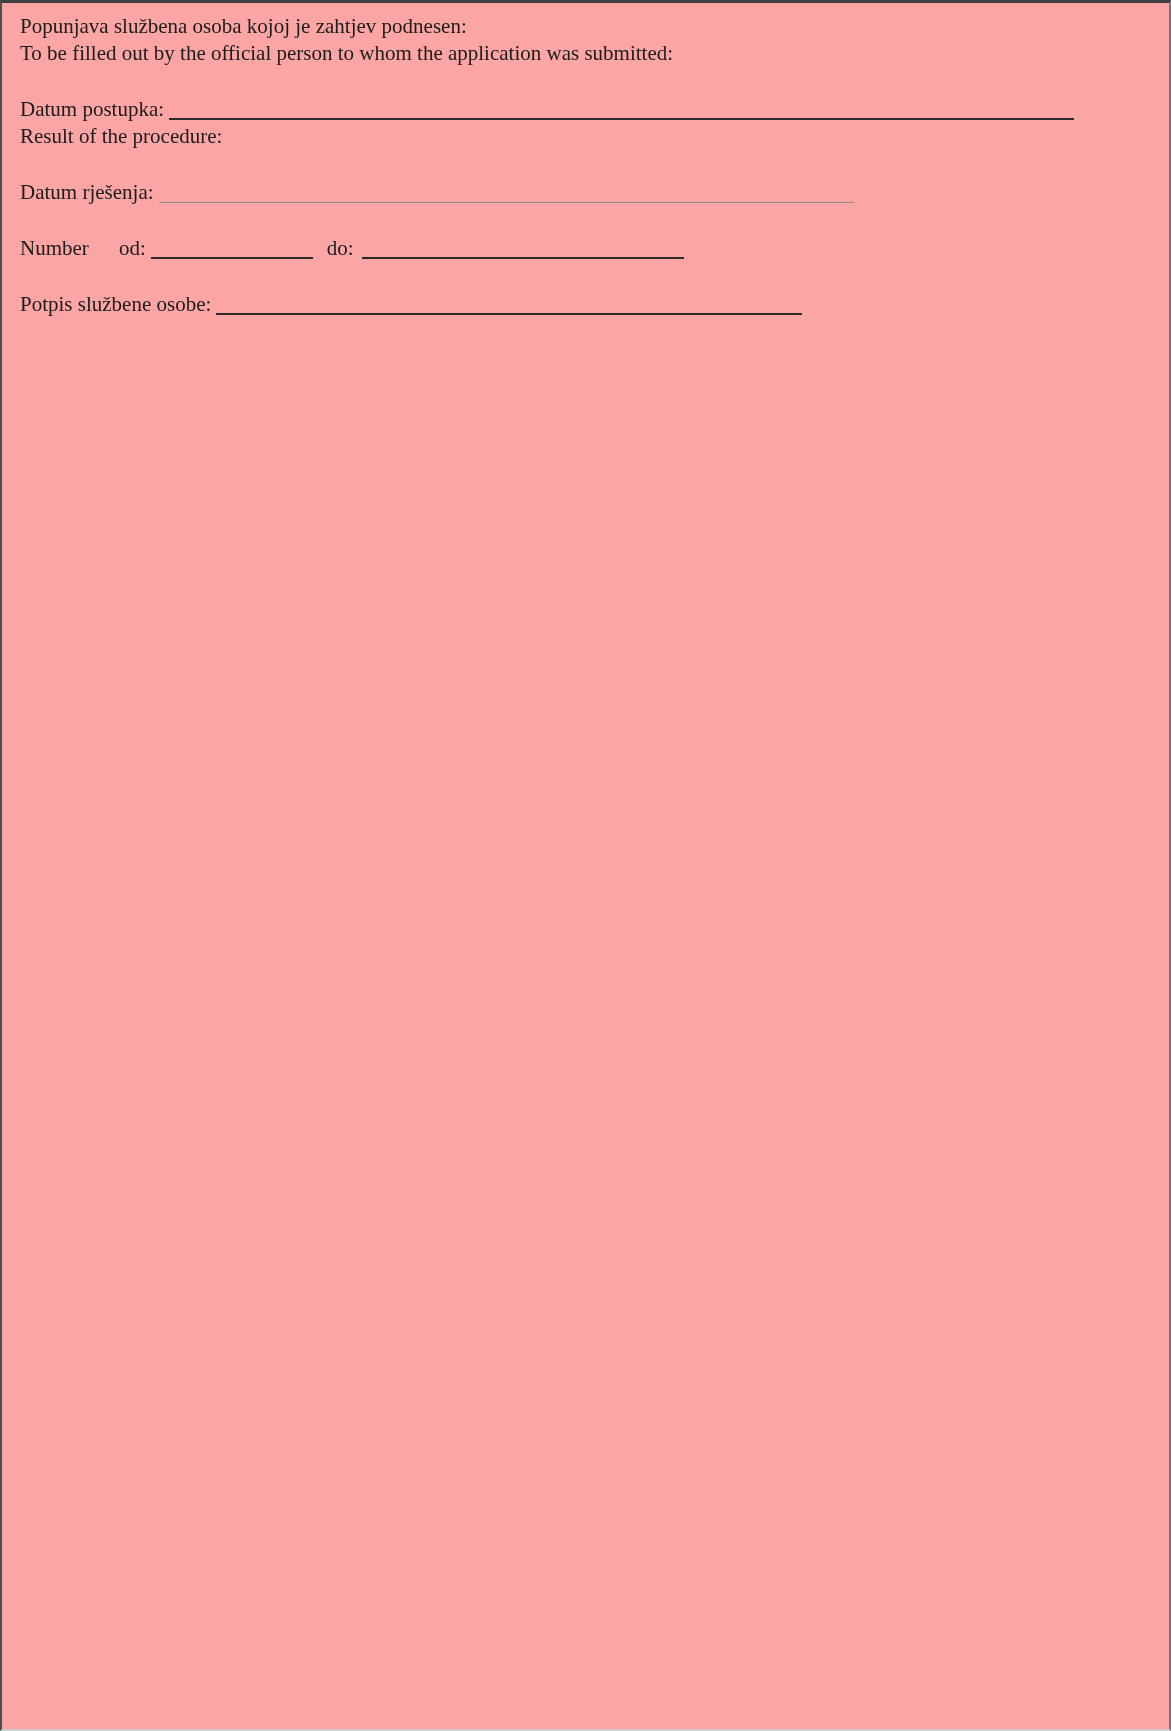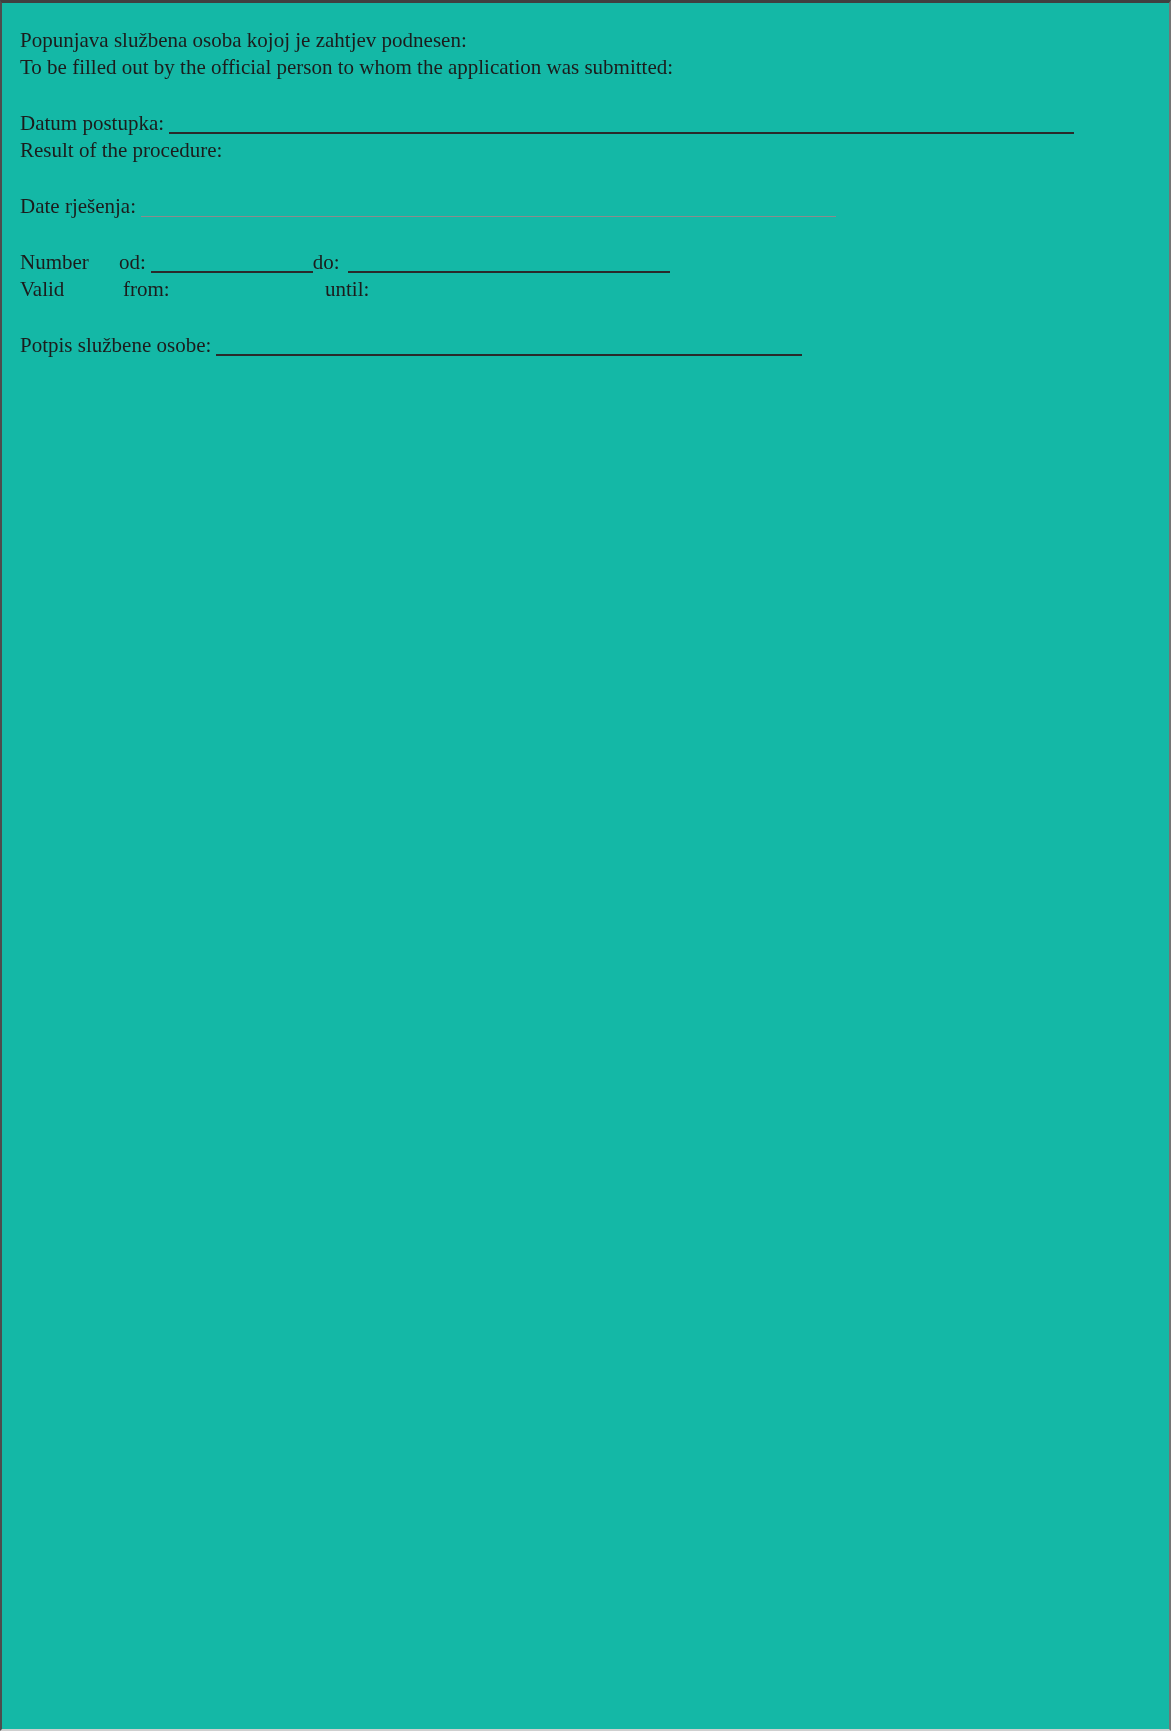--- a/index.html
+++ b/index.html
@@ -5,26 +5,26 @@
   html, body {
     margin: 0;
     padding: 0;
     background: #ffffff;
   }
   .page {
     position: relative;
     width: 1171px;
     height: 1731px;
     box-sizing: border-box;
-    background: #14b8a6;
+    background: #fca5a5;
     border-top: 3px solid #404040;
     border-left: 2px solid #4d4d4d;
     border-right: 2px solid #757575;
     border-bottom: 2px solid #cfcfcf;
-    padding: 24px 20px 0 18px;
+    padding: 10px 20px 0 18px;
     font-family: "Liberation Serif", "DejaVu Serif", serif;
     font-size: 21px;
     line-height: 27px;
     color: #1c1c1c;
     overflow: hidden;
   }
   .block {
     margin: 0 0 29px 0;
     white-space: nowrap;
   }
@@ -40,52 +40,49 @@
     border-bottom: 1px solid #8c8c8c;
   }
   .w-ishod  { width: 905px; }
   .w-broj   { width: 695px; }
   .w-datum  { width: 722px; }
   .w-od     { width: 162px; }
   .w-do     { width: 322px; margin-left: 8px; }
   .w-potpis { width: 586px; }
   .cell-valid { display: inline-block; width: 99px; }
   .cell-from  { display: inline-block; width: 206px; padding-left: 4px; box-sizing: border-box; }
-  .gap-do { }
+  .gap-do { margin-left: 14px; }
 </style>
 </head>
 <body>
 
 <div class="page">
 
   <div class="block">
     <span class="row">Popunjava službena osoba kojoj je zahtjev podnesen:</span>
     <span class="row">To be filled out by the official person to whom the application was submitted:</span>
   </div>
 
   <div class="block">
     <span class="row">
       <span>Datum postupka:</span><span class="fill-line w-ishod"></span>
     </span>
     <span class="row">Result of the procedure:</span>
   </div>
 
   <div class="block">
     <span class="row">
-      <span>Date rješenja:</span><span class="fill-line light w-broj"></span>
+      <span>Datum rješenja:</span><span class="fill-line light w-broj"></span>
     </span>
   </div>
 
 
   <div class="block">
     <span class="row">
       <span class="cell-valid">Number</span><span>od:</span><span class="fill-line w-od"></span><span class="gap-do">do:</span><span class="fill-line w-do"></span>
-    </span>
-    <span class="row">
-      <span class="cell-valid">Valid</span><span class="cell-from">from:</span><span>until:</span>
     </span>
   </div>
 
   <div class="block">
     <span class="row">
       <span>Potpis službene osobe:</span><span class="fill-line w-potpis"></span>
     </span>
   </div>
 
 </div>

